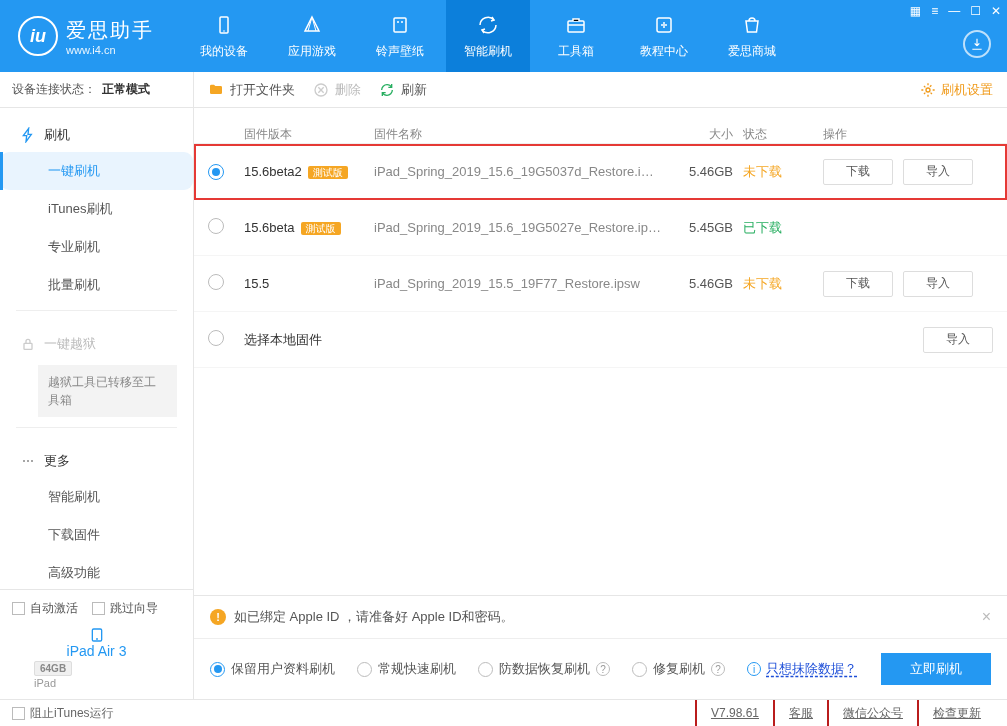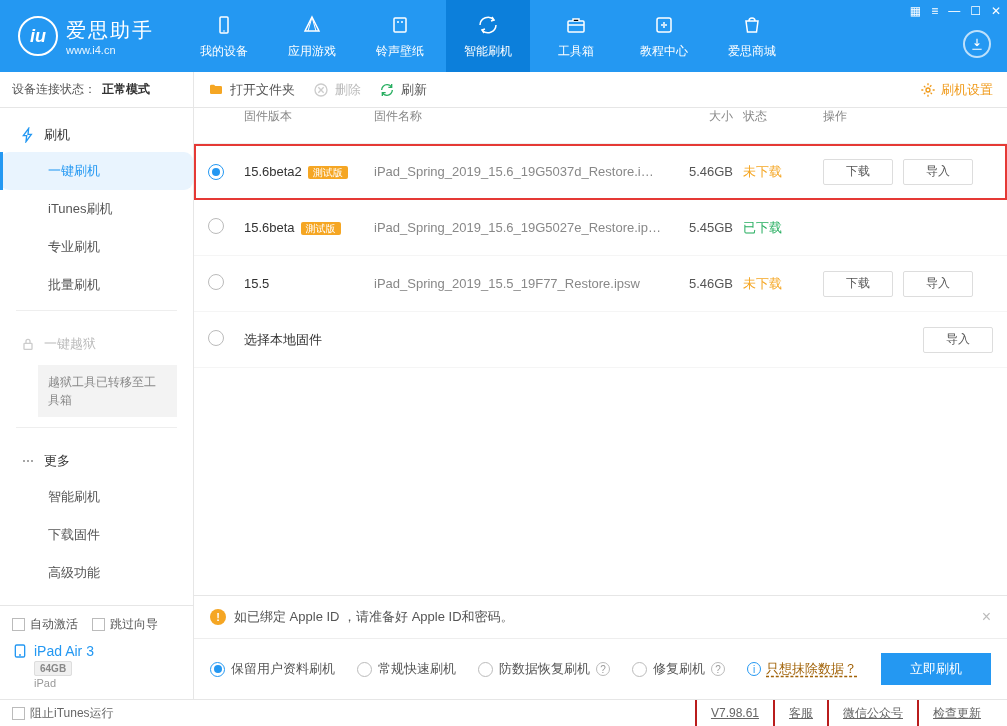--- a/index.html
+++ b/index.html
@@ -33,32 +33,32 @@
 .side-item { padding: 10px 20px 10px 48px; font-size:13px; color:#555; cursor:pointer; }
 .side-item.active { background:#e9f4fe; color:#2498f2; position:relative;border-radius:9px;}
 .side-item.active::before { content:""; position:absolute; left:0; top:0; bottom:0; width:3px; background:#2498f2;}
 .side-note { margin: 4px 16px 10px 38px; background:#f3f3f3; color:#888; font-size:12px; padding:8px 10px; line-height:1.5;}
 .side-sep { border-top:1px solid #eee; margin:6px 16px; }
 
 .sidebar-bottom { border-top:1px solid #e6e6e6; padding:10px 12px; font-size:12px; }
 .chk-row { display:flex; align-items:center; gap:14px; margin-bottom:10px;}
 .chk { display:flex; align-items:center; gap:5px; }
 .chkbox { width:13px; height:13px; border:1px solid #bbb; display:inline-block;}
-.device-line { display:flex; align-items:center; gap:6px; color:#2498f2; font-weight:500; font-size:14px;}
+.device-line { display:flex; align-items:center; color:#2498f2; font-weight:500; font-size:14px;flex-direction:column;}
 .badge-gb { font-size:10px; color:#888; background:#f0f0f0; border:1px solid #ddd; border-radius:2px; padding:1px 5px; font-weight:700;}
 .device-sub { color:#999; font-size:11px; padding:2px 0 0 22px;}
 
 .main { flex:1; display:flex; flex-direction:column; }
 .toolbar { height:36px; border-bottom:1px solid #e6e6e6; display:flex; align-items:center; padding:15px 14px; gap:18px; font-size:13px;}
 .tool-btn { display:flex; align-items:center; gap:6px; cursor:pointer; }
 .tool-btn.disabled { color:#bbb; }
 .tool-sep { flex:1; }
 .gear-link { color:#f09a1a; display:flex; align-items:center; gap:5px;}
 
-.thead { display:flex; align-items:flex-start; padding: 0 14px; height:36px; color:#888; font-size:12px; border-bottom:1px solid #f0f0f0;}
+.thead { display:flex; align-items:flex-end; padding: 0 14px; height:36px; color:#888; font-size:12px; border-bottom:1px solid #f0f0f0;}
 .col-radio { width:36px; }
 .col-ver { width:130px; }
 .col-name { flex:1; }
 .col-size { width:74px; text-align:right; padding-right:10px;}
 .col-state { width:80px; }
 .col-ops { width:170px; }
 
 .rows { }
 .row { display:flex; align-items:center; padding: 0 14px; height:56px; border-bottom:1px solid #f5f5f5; font-size:13px;}
 .row.highlight { outline:2px solid #e53935; outline-offset:-2px; background:#fff;}
@@ -75,21 +75,21 @@
 
 .bottom-panel { margin-top:auto; border-top:1px solid #e6e6e6;}
 .alert-row { display:flex; align-items:center; gap:8px; padding:12px 16px; border-bottom:1px solid #eee; position:relative;}
 .alert-icon { width:16px; height:16px; background:#f5a623; border-radius:50%; color:#fff; font-size:11px; font-weight:bold; display:flex; align-items:center; justify-content:center;}
 .alert-close { position:absolute; right:16px; color:#bbb; font-size:16px; cursor:pointer;}
 .mode-row { display:flex; align-items:center; gap:22px; padding:14px 16px;}
 .mode-opt { display:flex; align-items:center; gap:6px; font-size:13px;}
 .mode-opt .radio { width:15px; height:15px;}
 .qmark { width:14px; height:14px; border:1px solid #bbb; border-radius:50%; color:#999; font-size:10px; display:inline-flex; align-items:center; justify-content:center;}
 .info-circle { width:14px; height:14px; border:1px solid #2498f2; color:#2498f2; border-radius:50%; display:inline-flex; align-items:center; justify-content:center; font-size:10px;}
-.link-blue { color:#a16207; text-decoration: underline dashed; cursor:pointer; text-underline-offset: 3px; text-align: center;}
+.link-blue { color:#1d4ed8; text-decoration: underline dashed; cursor:pointer; text-underline-offset: 3px; text-align: center;}
 .primary-btn { margin-left:auto; width:110px; height:32px; background:#2498f2; color:#fff; border:none; border-radius:0; font-size:13px; cursor:pointer;}
 
 .statusbar { height:27px; border-top:1px solid #e6e6e6; display:flex; align-items:center; padding:0 12px; font-size:12px; color:#666;}
 .status-chk { display:flex; align-items:center; gap:5px;}
 .status-sep { flex:1; }
 .status-cell { padding:0 14px; border-left:2px solid #b91c1c; height:100%; display:flex; align-items:center;text-decoration:underline;}
 
 svg { display:block;}
 </style>
 </head>

